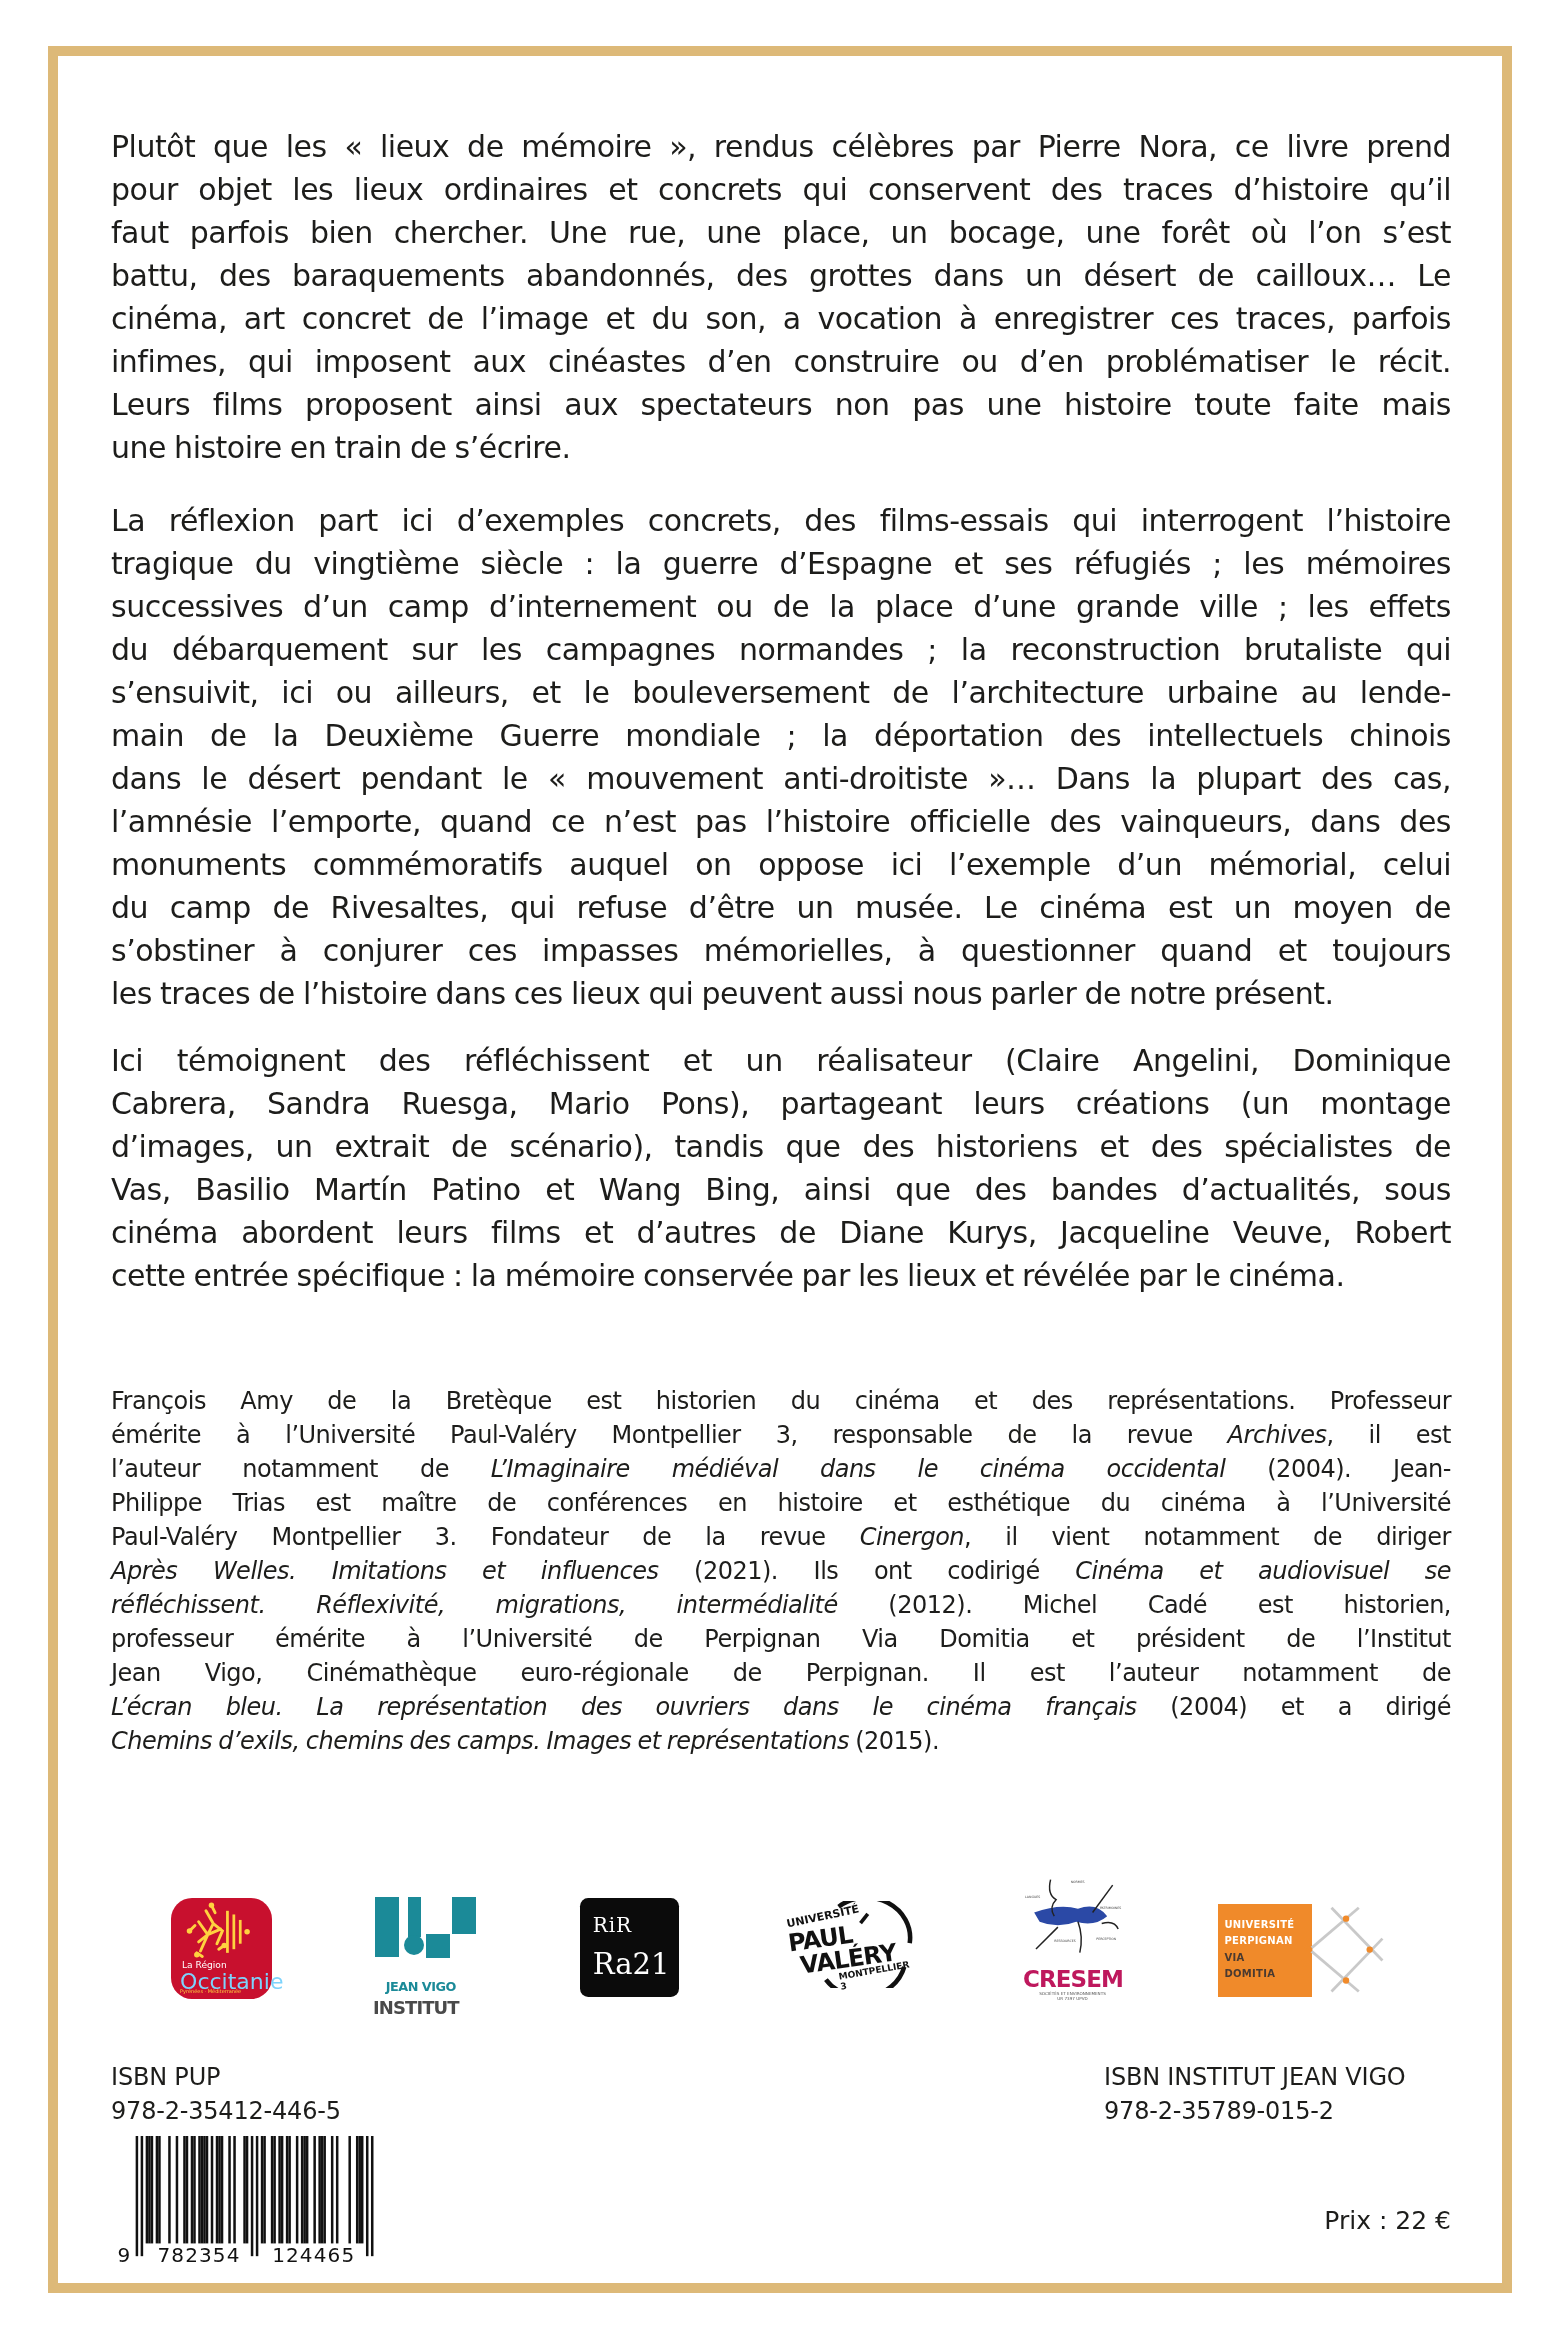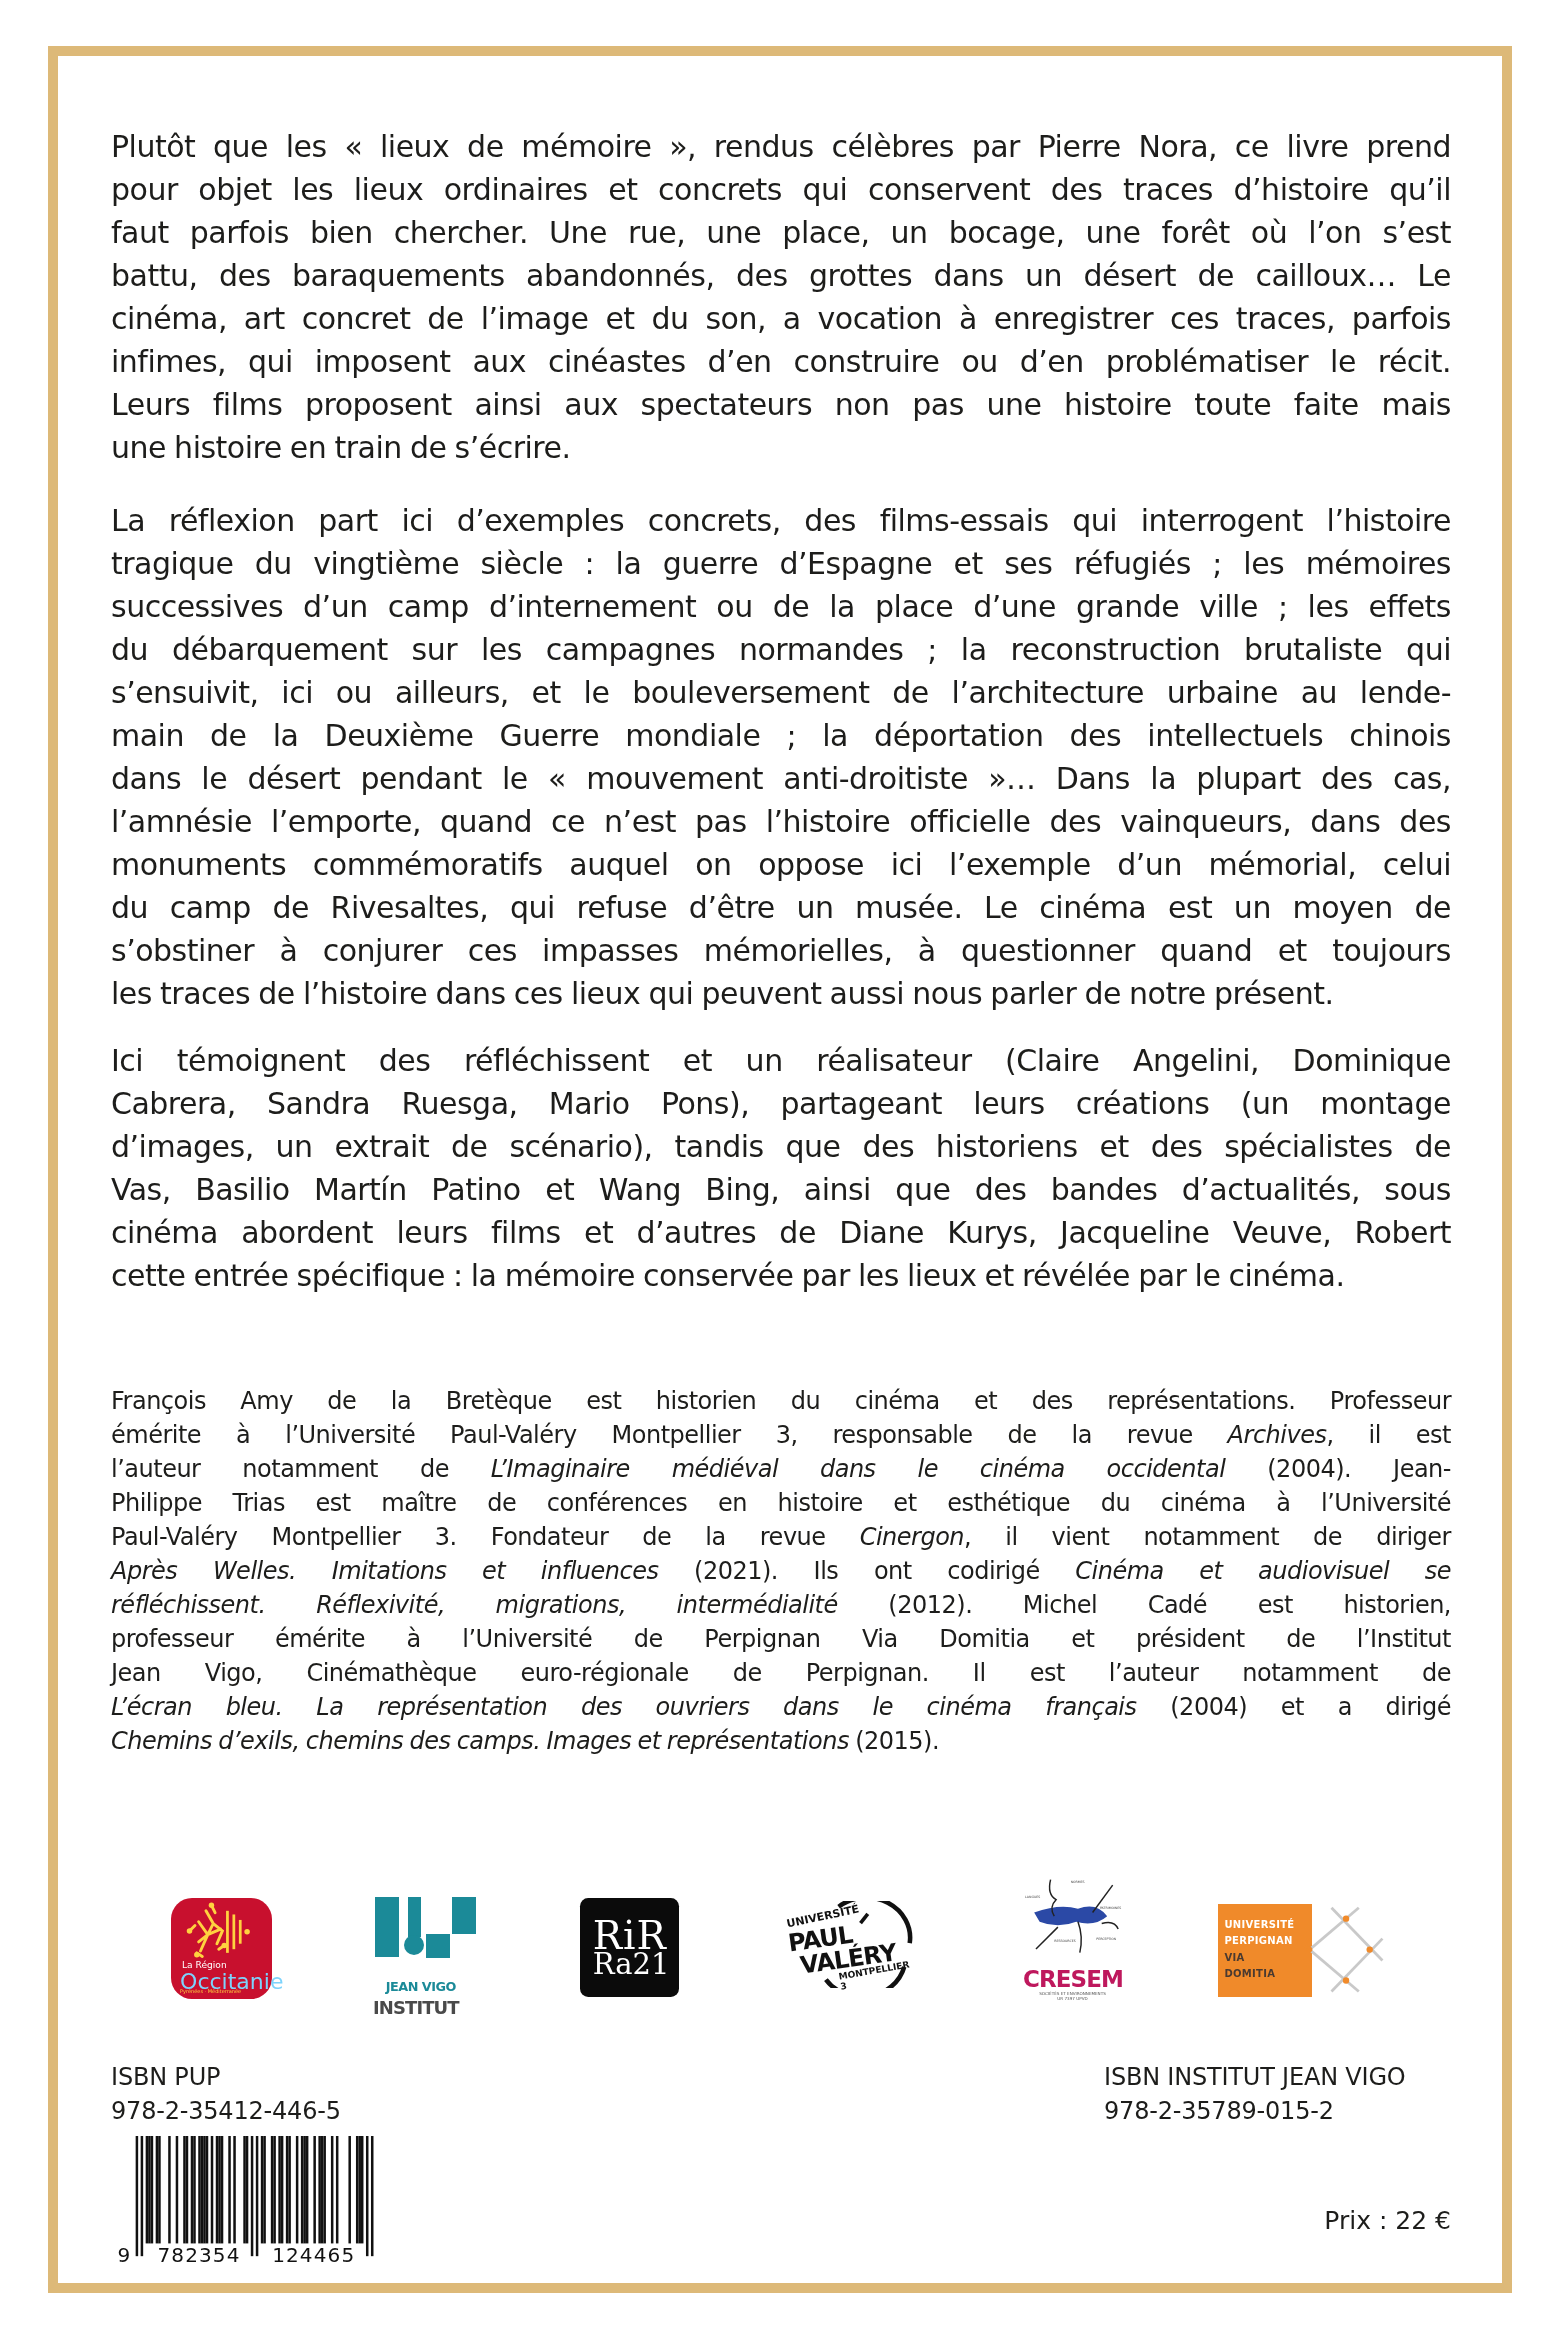--- a/index.html
+++ b/index.html
@@ -22,21 +22,21 @@
   .occ { left: 171px; top: 1898px; width: 101px; height: 101px; background: #C8102E; border-radius: 21px; }
   .occ .t1 { position: absolute; left: 11px; top: 62px; font-size: 9.1px; color: #fff; font-family: "DejaVu Sans", sans-serif; }
   .occ .t2 { position: absolute; left: 9.1px; top: 71px; font-size: 22px; color: #7dd3fc; font-family: "DejaVu Sans", sans-serif; }
   .occ .t3 { position: absolute; left: 9.1px; top: 90px; font-size: 5px; color: #ffd23f; white-space: nowrap; }
   .ijv { left: 373px; top: 1897px; width: 106px; height: 99px; }
   .ijv .b { position: absolute; background: #1B8A98; }
   .ijv .t1 { position: absolute; left: 0; top: 64px; font-size: 18px; font-weight: bold; color: #4a4a4a; letter-spacing: -0.9px; margin-top: 36px; }
   .ijv .t2 { position: absolute; left: 12.8px; top: 82px; font-size: 12.8px; font-weight: bold; color: #1B8A98; letter-spacing: -0.5px; white-space: nowrap; }
   .rirra { left: 580px; top: 1898px; width: 99px; height: 99px; background: #0b0b0b; border-radius: 8.2px; color: #fff;
            font-family: "DejaVu Serif", serif; }
-  .rirra .l1 { position: absolute; left: 12.8px; top: 14.6px; font-size: 39px; letter-spacing: 0.9px; }
+  .rirra .l1 { position: absolute; left: 12.8px; top: 14.6px; font-size: 20px; letter-spacing: 0.9px; }
   .rirra .l2 { position: absolute; left: 12.8px; top: 49px; font-size: 29px; }
   .upv { left: 784px; top: 1901px; width: 133px; height: 87px; }
   .cresem { left: 1023px; top: 1876px; width: 99px; height: 130px; }
   .cresem .name { position: absolute; left: 0; top: 90px; width: 99px; text-align: center; font-size: 23px; font-weight: bold; color: #be185d; letter-spacing: -0.9px; }
   .cresem .sub { position: absolute; left: 0; top: 115px; width: 99px; text-align: center; font-size: 4.1px; color: #555; }
   .upvd { left: 1218px; top: 1904px; width: 175px; height: 93px; }
   .upvd .box { position: absolute; left: 0; top: 0; width: 94px; height: 93px; background: #F08A2A; }
   .upvd .box span { position: absolute; left: 6.4px; font-size: 10px; font-weight: bold; letter-spacing: 0.3px; }
 
   .isbn { position: absolute; font-size: 24px; line-height: 34px; color: #1d1d1b; letter-spacing: -0.2px; }

